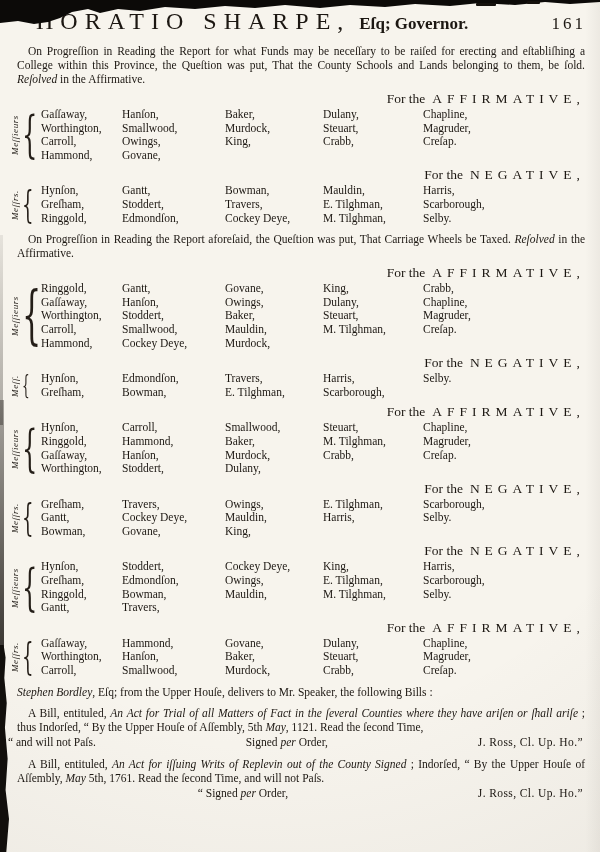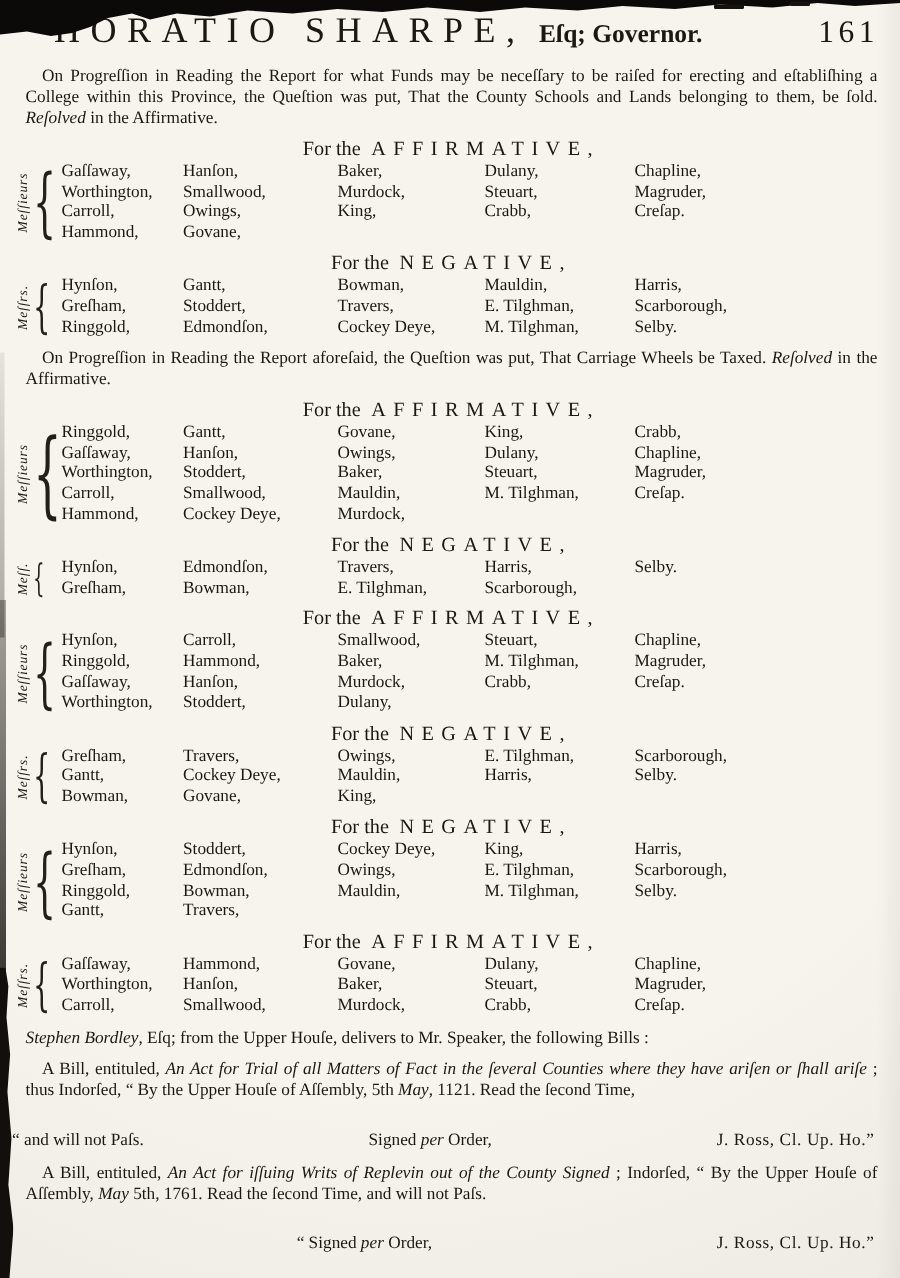--- a/index.html
+++ b/index.html
@@ -18,40 +18,40 @@
     background:linear-gradient(180deg,rgba(25,20,15,.08),rgba(25,20,15,.35));}
   .left-strip1{position:absolute;left:0;top:400px;width:4px;height:260px;z-index:6;
     background:linear-gradient(180deg,rgba(20,16,12,.35),rgba(20,16,12,.85));}
   .left-strip2{position:absolute;left:0;top:645px;width:9px;height:207px;z-index:6;background:#120f0c;
     clip-path:polygon(0 0,40% 0,62% 6%,48% 16%,75% 28%,55% 40%,85% 55%,62% 70%,100% 84%,70% 100%,0 100%);}
   .speck{position:absolute;background:#15110d;z-index:6;border-radius:1px;}
   
   .header{display:flex;align-items:baseline;padding:8px 14px 0 36px;position:relative;z-index:2;}
   .header-title{font-size:24px;letter-spacing:7px;white-space:nowrap;}
   .header-sub{font-size:17px;margin-left:9px;white-space:nowrap;font-weight:bold;}
-  .header-num{margin-left:auto;font-size:21px;letter-spacing:3px;}
+  .header-num{margin-left:auto;font-size:17px;letter-spacing:3px;}
   
   .body{padding:2px 15px 0 17px;position:relative;z-index:2;}
   .para{font-size:11.5px;line-height:14px;text-align:justify;margin:7px 0 0;}
   .para.indent{text-indent:11px;}
   .it{font-style:italic;}
-  .vote-heading{text-align:center;font-size:13.5px;margin:5px 0 1px;line-height:16px;}
+  .vote-heading{text-align:right;font-size:13.5px;margin:5px 0 1px;line-height:16px;}
   .vote-word{letter-spacing:5px;margin-left:7px;}
   .vote-row{display:flex;align-items:stretch;margin:1px 0 2px -10px;}
   .vote-label{position:relative;width:15px;flex:none;}
   .vote-label span{position:absolute;left:50%;top:50%;
     transform:translate(-50%,-50%) rotate(-90deg);
     font-style:italic;font-size:9px;letter-spacing:.6px;white-space:nowrap;}
   .brace-wrap{width:19px;flex:none;display:flex;align-items:center;overflow:hidden;}
   .brace{display:block;line-height:.95;transform:scaleX(.48);transform-origin:left center;
     font-family:"DejaVu Serif",serif;color:#241e18;}
   .cols{flex:1;display:grid;grid-template-columns:81px 103px 98px 100px auto;}
   .col{display:flex;flex-direction:column;}
   .col span{font-size:11.5px;line-height:13.6px;white-space:nowrap;}
-  .sig{display:flex;justify-content:space-between;font-size:11.5px;line-height:15px;margin-top:19px;}
+  .sig{display:flex;justify-content:space-between;font-size:11.5px;line-height:15px;margin-top:1px;}
   .sig .left{margin-left:-9px;}
   .sig .right{letter-spacing:.4px;padding-right:2px;}
 </style>
 </head>
 <body>
 
 <div class="page">
 
   <svg class="top-tear" width="600" height="26">
     <polygon fill="#0c0a08" points="0,0 600,0 600,2 570,4 545,2 515,5 480,3 450,6 415,4 385,7 350,5 320,8 285,5 255,8 225,6 195,9 165,7 140,11 118,9 100,13 88,9 72,12 60,18 48,22 34,24 18,21 0,23"></polygon>

